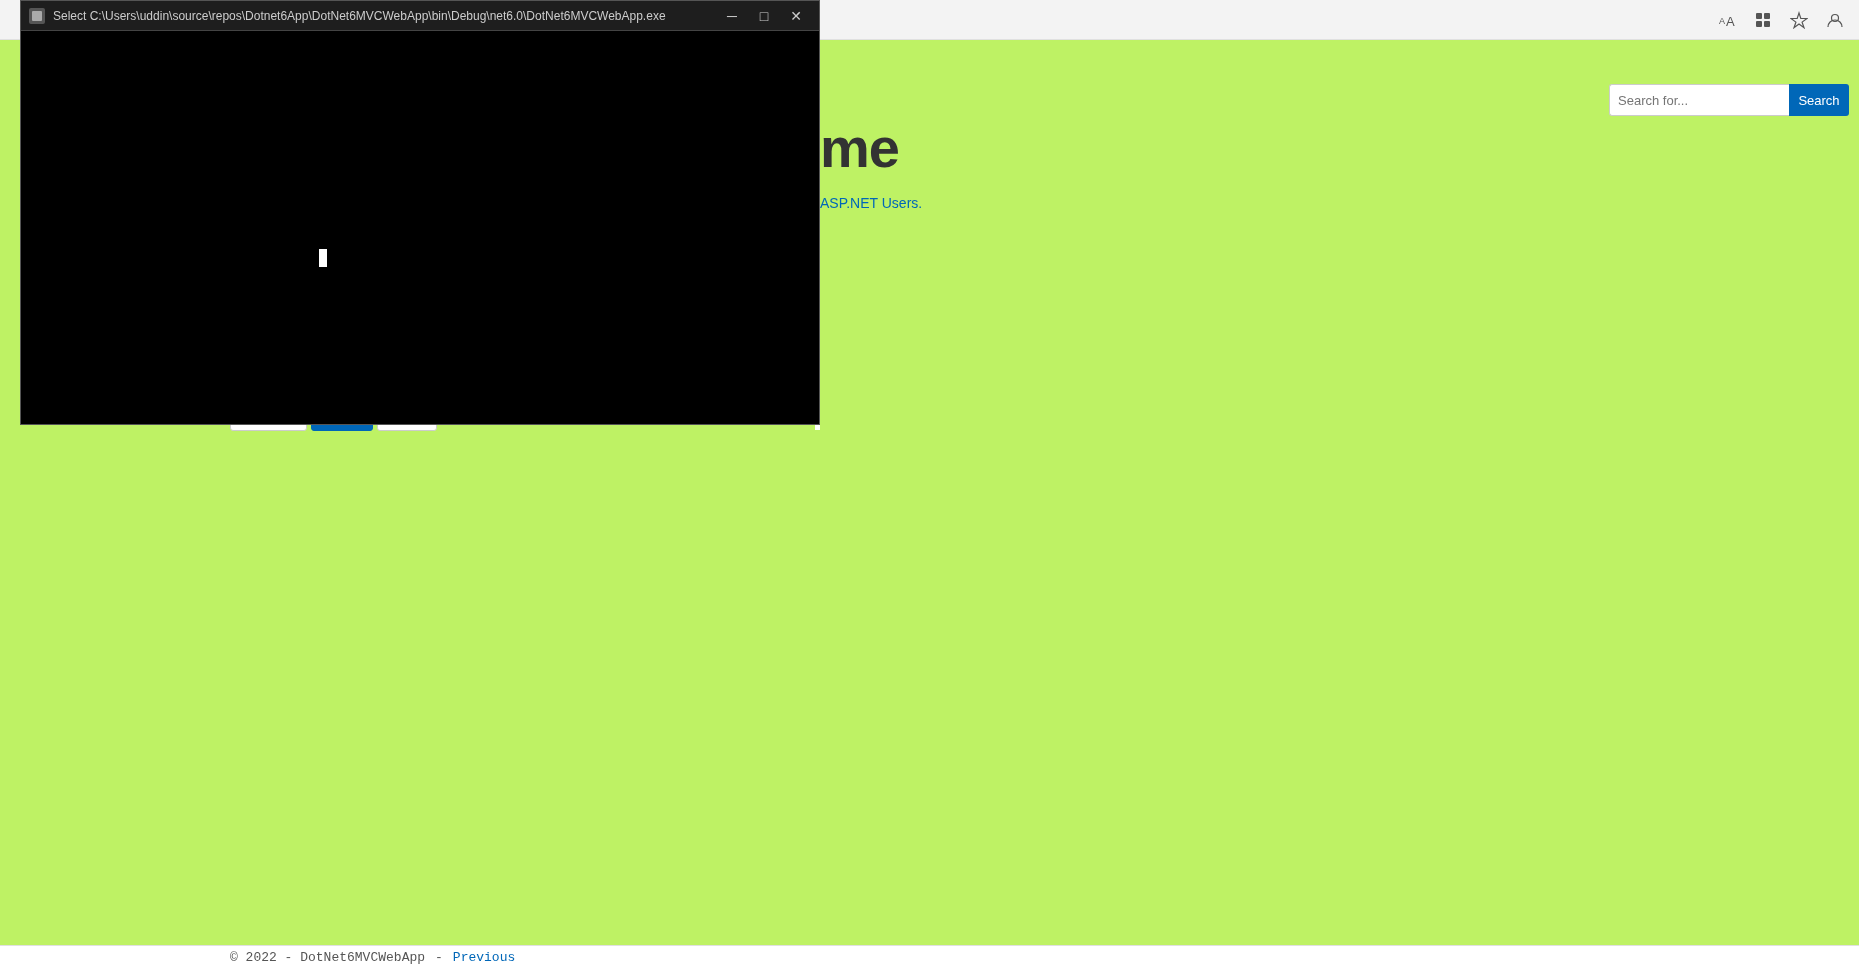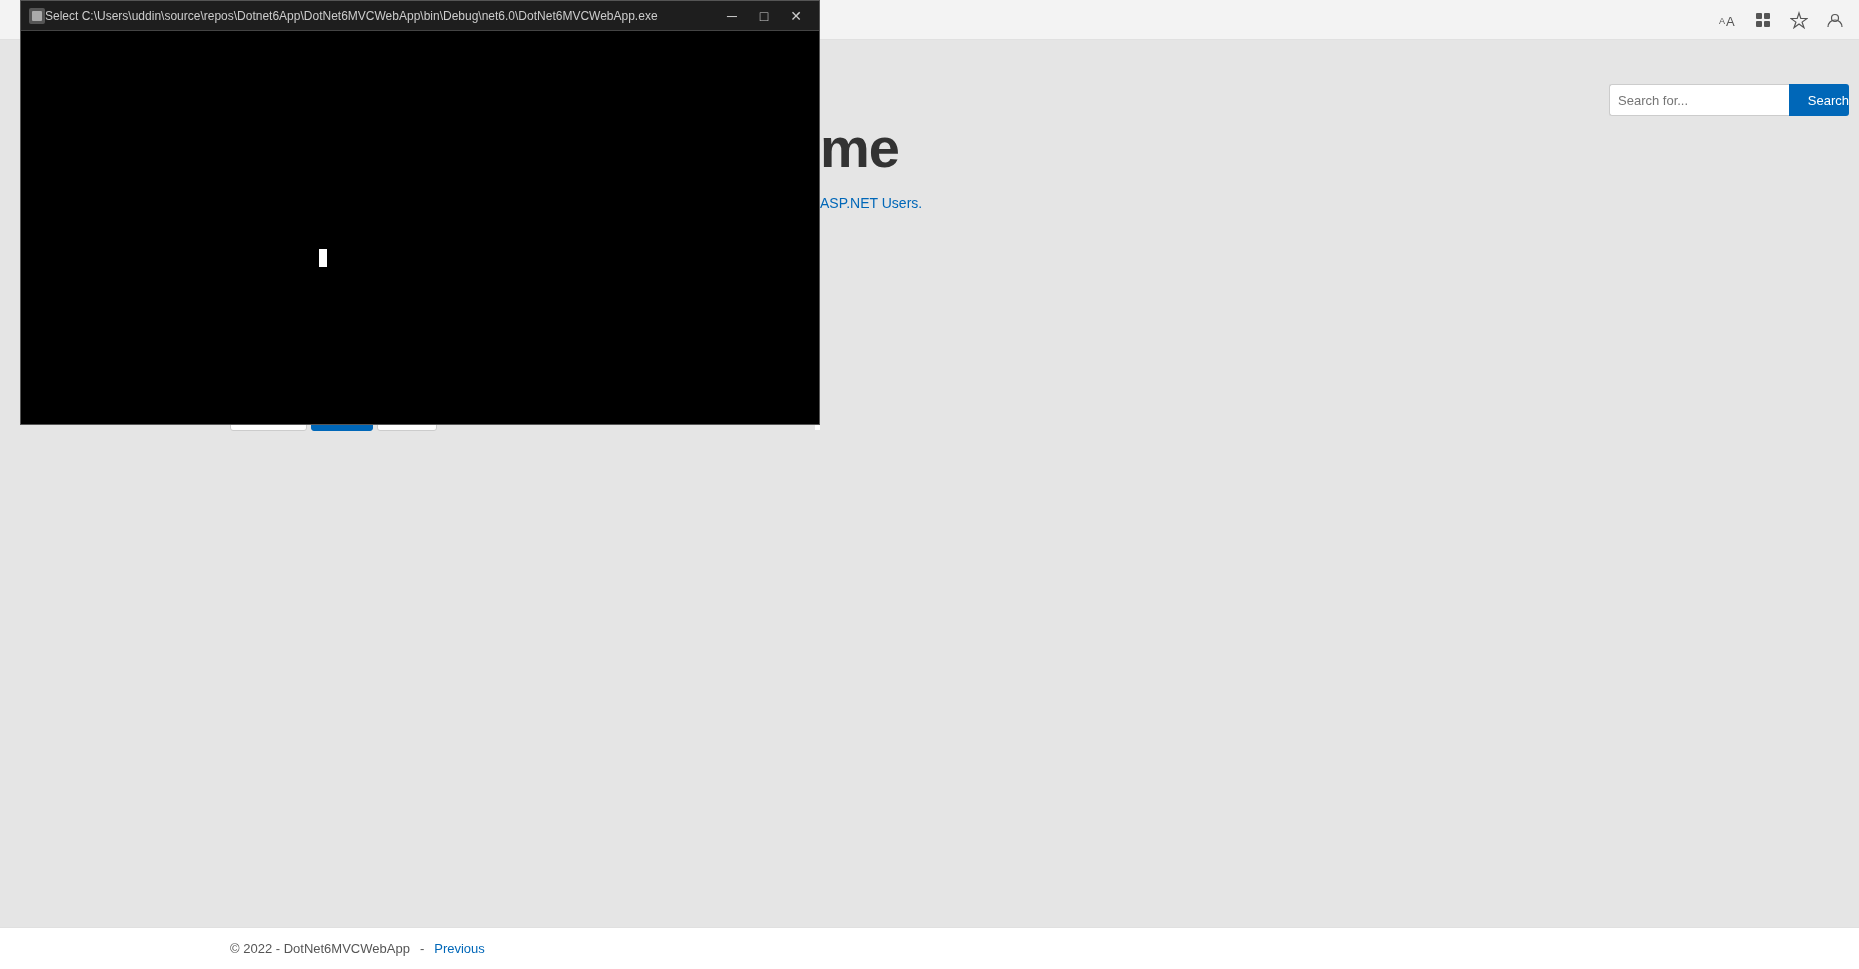--- a/index.html
+++ b/index.html
@@ -79,31 +79,30 @@
     .search-button {
       width: 68px;
       height: 32px;
       background: #0067b8;
       color: white;
       border: none;
       border-radius: 0 3px 3px 0;
       font-size: 13px;
       cursor: pointer;
       font-weight: 500;
-      text-align: right;
     }
 
     
     .webpage-content {
       position: absolute;
       top: 40px;
       left: 0;
       width: 1859px;
       height: 929px;
-      background: #e5e5e5;
+      background: #bef264;
       overflow: hidden;
     }
 
     
     .page-heading-partial {
       position: absolute;
       top: 75px;
       left: 820px;
       font-size: 56px;
       font-weight: 700;
@@ -149,29 +148,30 @@
       color: #fff;
       border-color: #0067b8;
     }
 
     
     .page-footer {
       position: absolute;
       bottom: 0;
       left: 0;
       width: 1859px;
-      height: 42px;
+      height: 24px;
       display: flex;
       align-items: center;
       padding-left: 230px;
       gap: 10px;
       font-size: 13px;
       color: #555;
       border-top: 1px solid #e0e0e0;
       background: #fff;
+      font-family: Liberation Mono, monospace;
     }
 
     .footer-link {
       color: #0067b8;
       cursor: pointer;
       text-decoration: none;
     }
 
     
     .terminal-window {
@@ -193,20 +193,21 @@
       display: flex;
       align-items: center;
       justify-content: space-between;
       padding: 0 8px;
       border-bottom: 1px solid #444;
     }
 
     .terminal-title-left {
       display: flex;
       align-items: center;
+      gap: 8px;
     }
 
     .terminal-icon {
       width: 16px;
       height: 16px;
       background: #555;
       border-radius: 2px;
       display: flex;
       align-items: center;
       justify-content: center;

